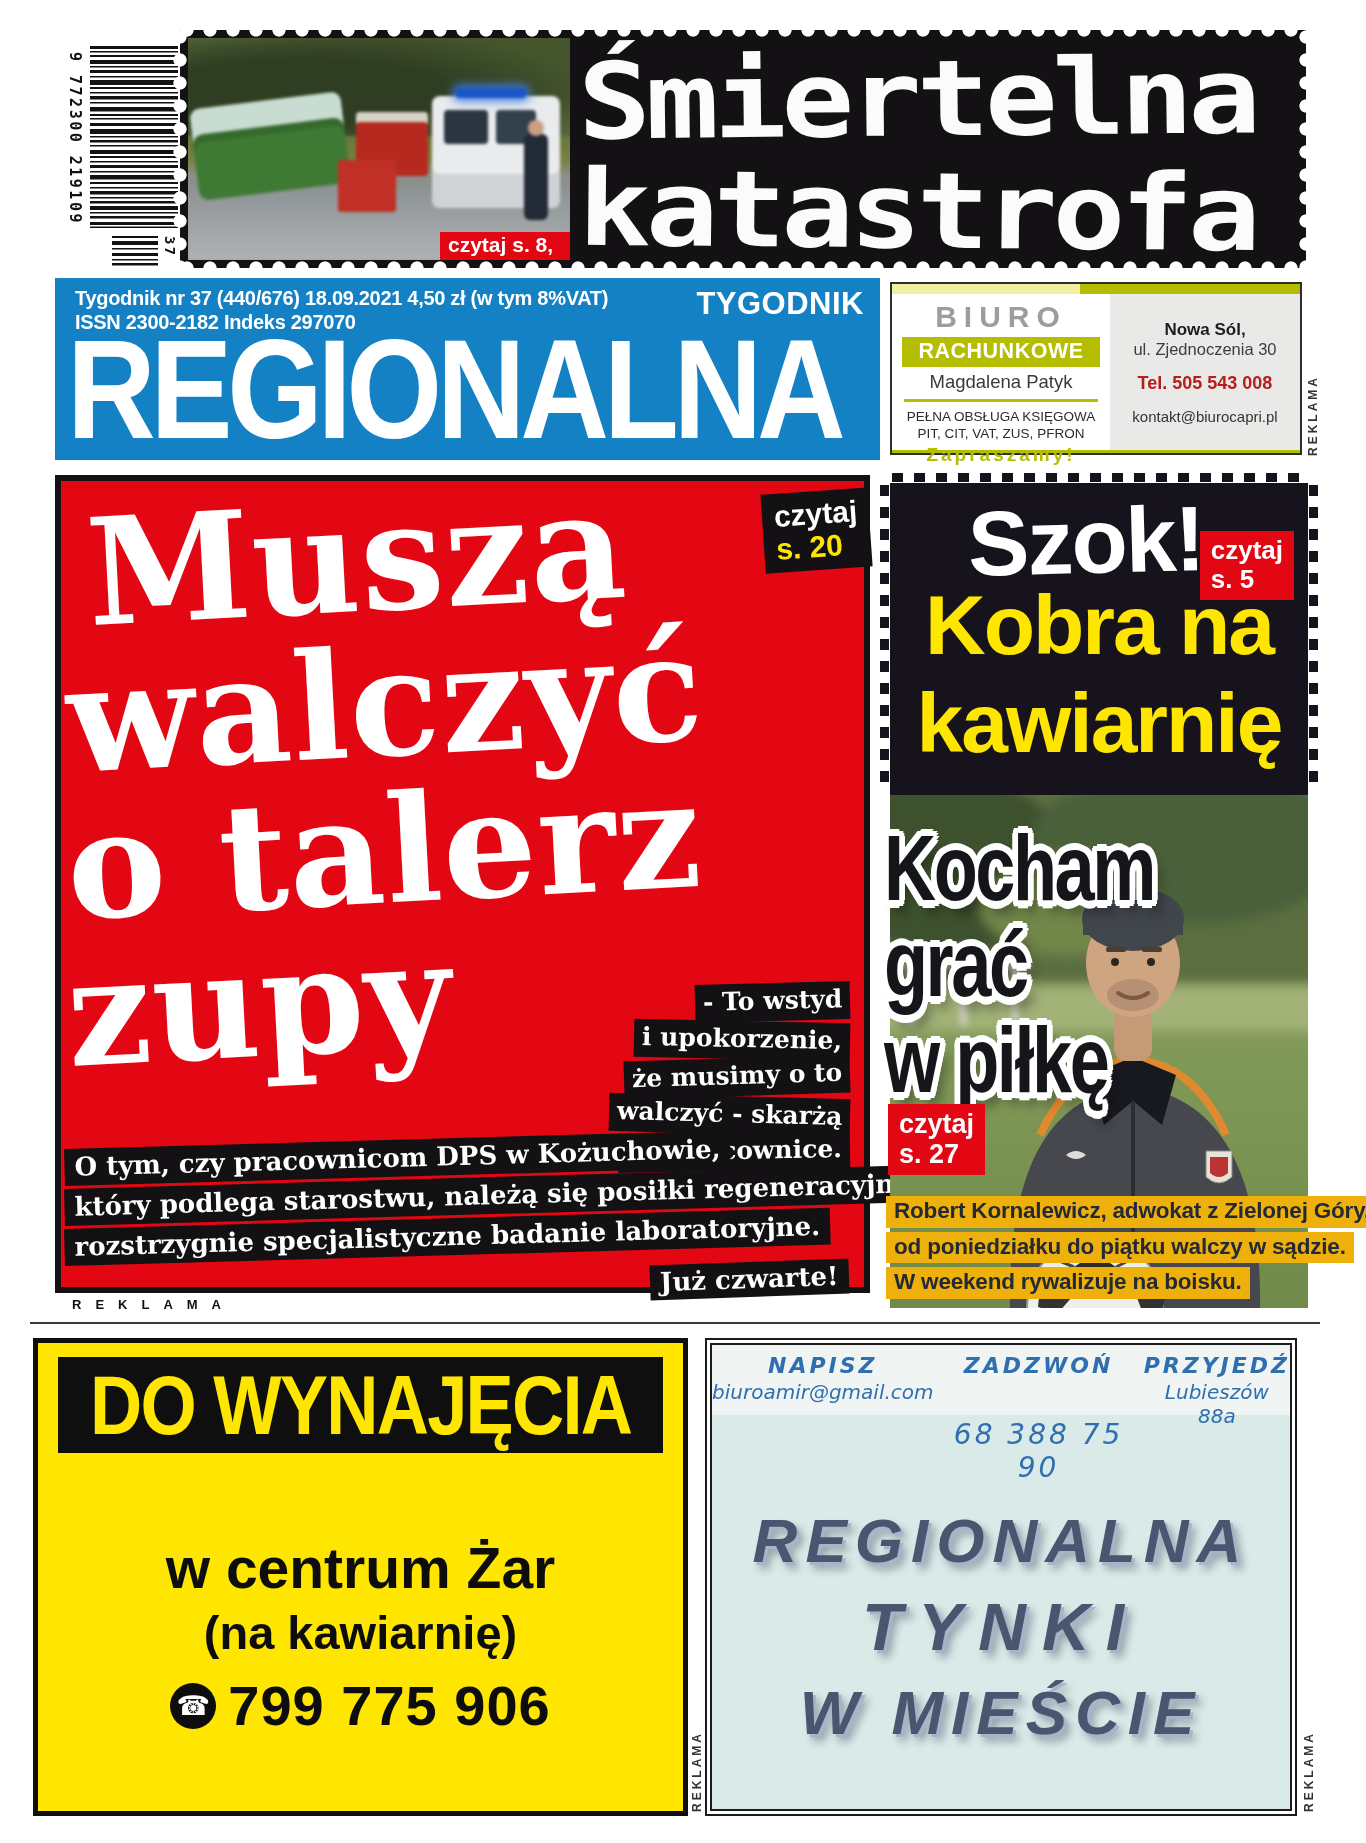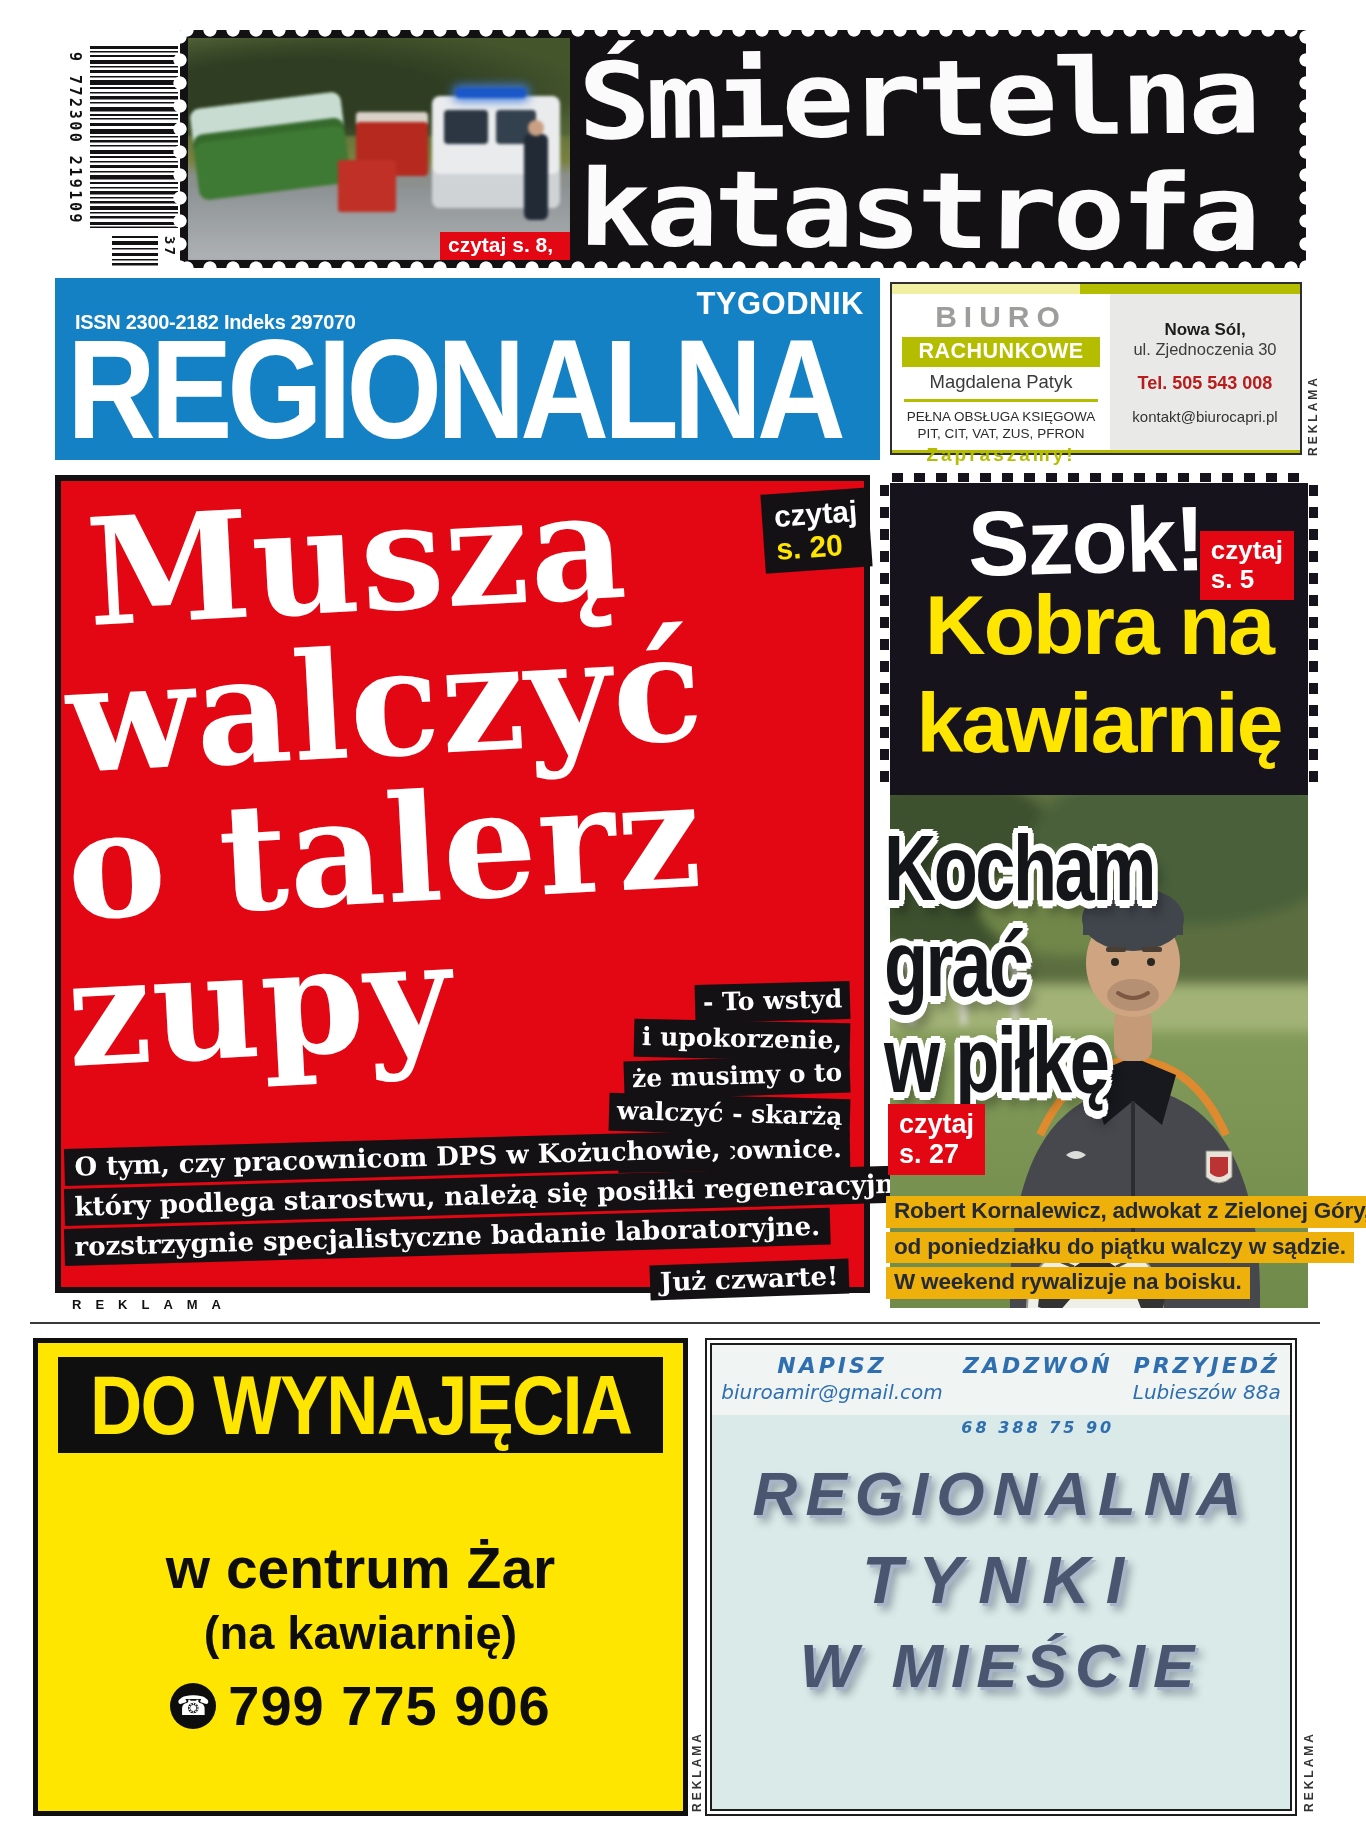--- a/index.html
+++ b/index.html
@@ -115,21 +115,21 @@
   
   #tynki-ad{left:705px;top:1338px;width:592px;height:478px;border:2px solid #1c1c1c;
      box-sizing:border-box;background:#fff;}
   #tynki-inner{position:absolute;inset:3px;border:2px solid #1c1c1c;
      background:linear-gradient(#f0f5f3 0 70px,#d9eae8 70px 100%);}
   .hand{font-family:"DejaVu Sans",sans-serif;font-style:italic;color:#2f6fb0;}
   #tynki-contacts{display:flex;justify-content:space-around;padding-top:8px;}
   .contact{text-align:center;}
   .contact .lbl{font-weight:bold;font-size:22px;letter-spacing:3px;}
   .contact .val{font-size:20px;margin-top:2px;}
-  .contact .val.big{font-size:16px;font-weight:bold;letter-spacing:3px;margin-top:40px;}
+  .contact .val.big{font-size:28px;font-weight:normal;letter-spacing:3px;margin-top:40px;}
   .tynki-big{ text-align:center;font-style:italic;font-weight:bold;color:#4a5570;
      letter-spacing:8px;line-height:1.0;
      text-shadow:3px 3px 0 rgba(165,180,200,0.95), 6px 7px 8px rgba(25,35,60,0.4);}
   #tynki-bottom{position:absolute;left:14px;right:14px;bottom:10px;display:flex;
      justify-content:space-between;align-items:flex-end;}
   #tynki-slogan{font-family:"DejaVu Sans",sans-serif;font-style:italic;font-weight:bold;
      font-size:23px;color:#7aa21c;}
   #amir-logo{display:flex;align-items:center;gap:6px;}
   #amir-text{font-weight:bold;font-size:30px;color:#2c3442;letter-spacing:1px;}
 </style>
@@ -224,20 +224,21 @@
       <div class="ph" style="left:252px;top:194px;background:#e30613;color:#fff;font-weight:bold;font-size:21px;padding:1px 8px 3px;">czytaj s. 8, 9</div>
     </div>
 
     <div class="abs" id="top-title">
       <span class="t1">Śmiertelna</span>
       <span class="t2">katastrofa</span>
     </div>
   </div>
 
   <div class="abs" id="masthead">
+    <div class="mh-info" style="top:9px;">Tygodnik nr 37 (440/676) 18.09.2021  4,50 zł (w tym 8%VAT)</div>
     <div class="mh-info" style="top:33px;">ISSN 2300-2182 Indeks 297070</div>
     <div id="mh-kicker">TYGODNIK</div>
     <div id="mh-title" class="nowrap">REGIONALNA</div>
   </div>
 
   <div class="abs" id="biuro-ad">
     <div id="biuro-accent"></div>
     <div id="biuro-left">
       <div style="font-size:30px;font-weight:bold;color:#9d9d9c;letter-spacing:7px;margin-top:4px;">BIURO</div>
       <div style="background:#b5bd00;color:#fff;font-weight:bold;font-size:21.5px;margin:3px 10px 0;padding:2px 0 3px;letter-spacing:0.5px;text-align:center;">RACHUNKOWE</div>

